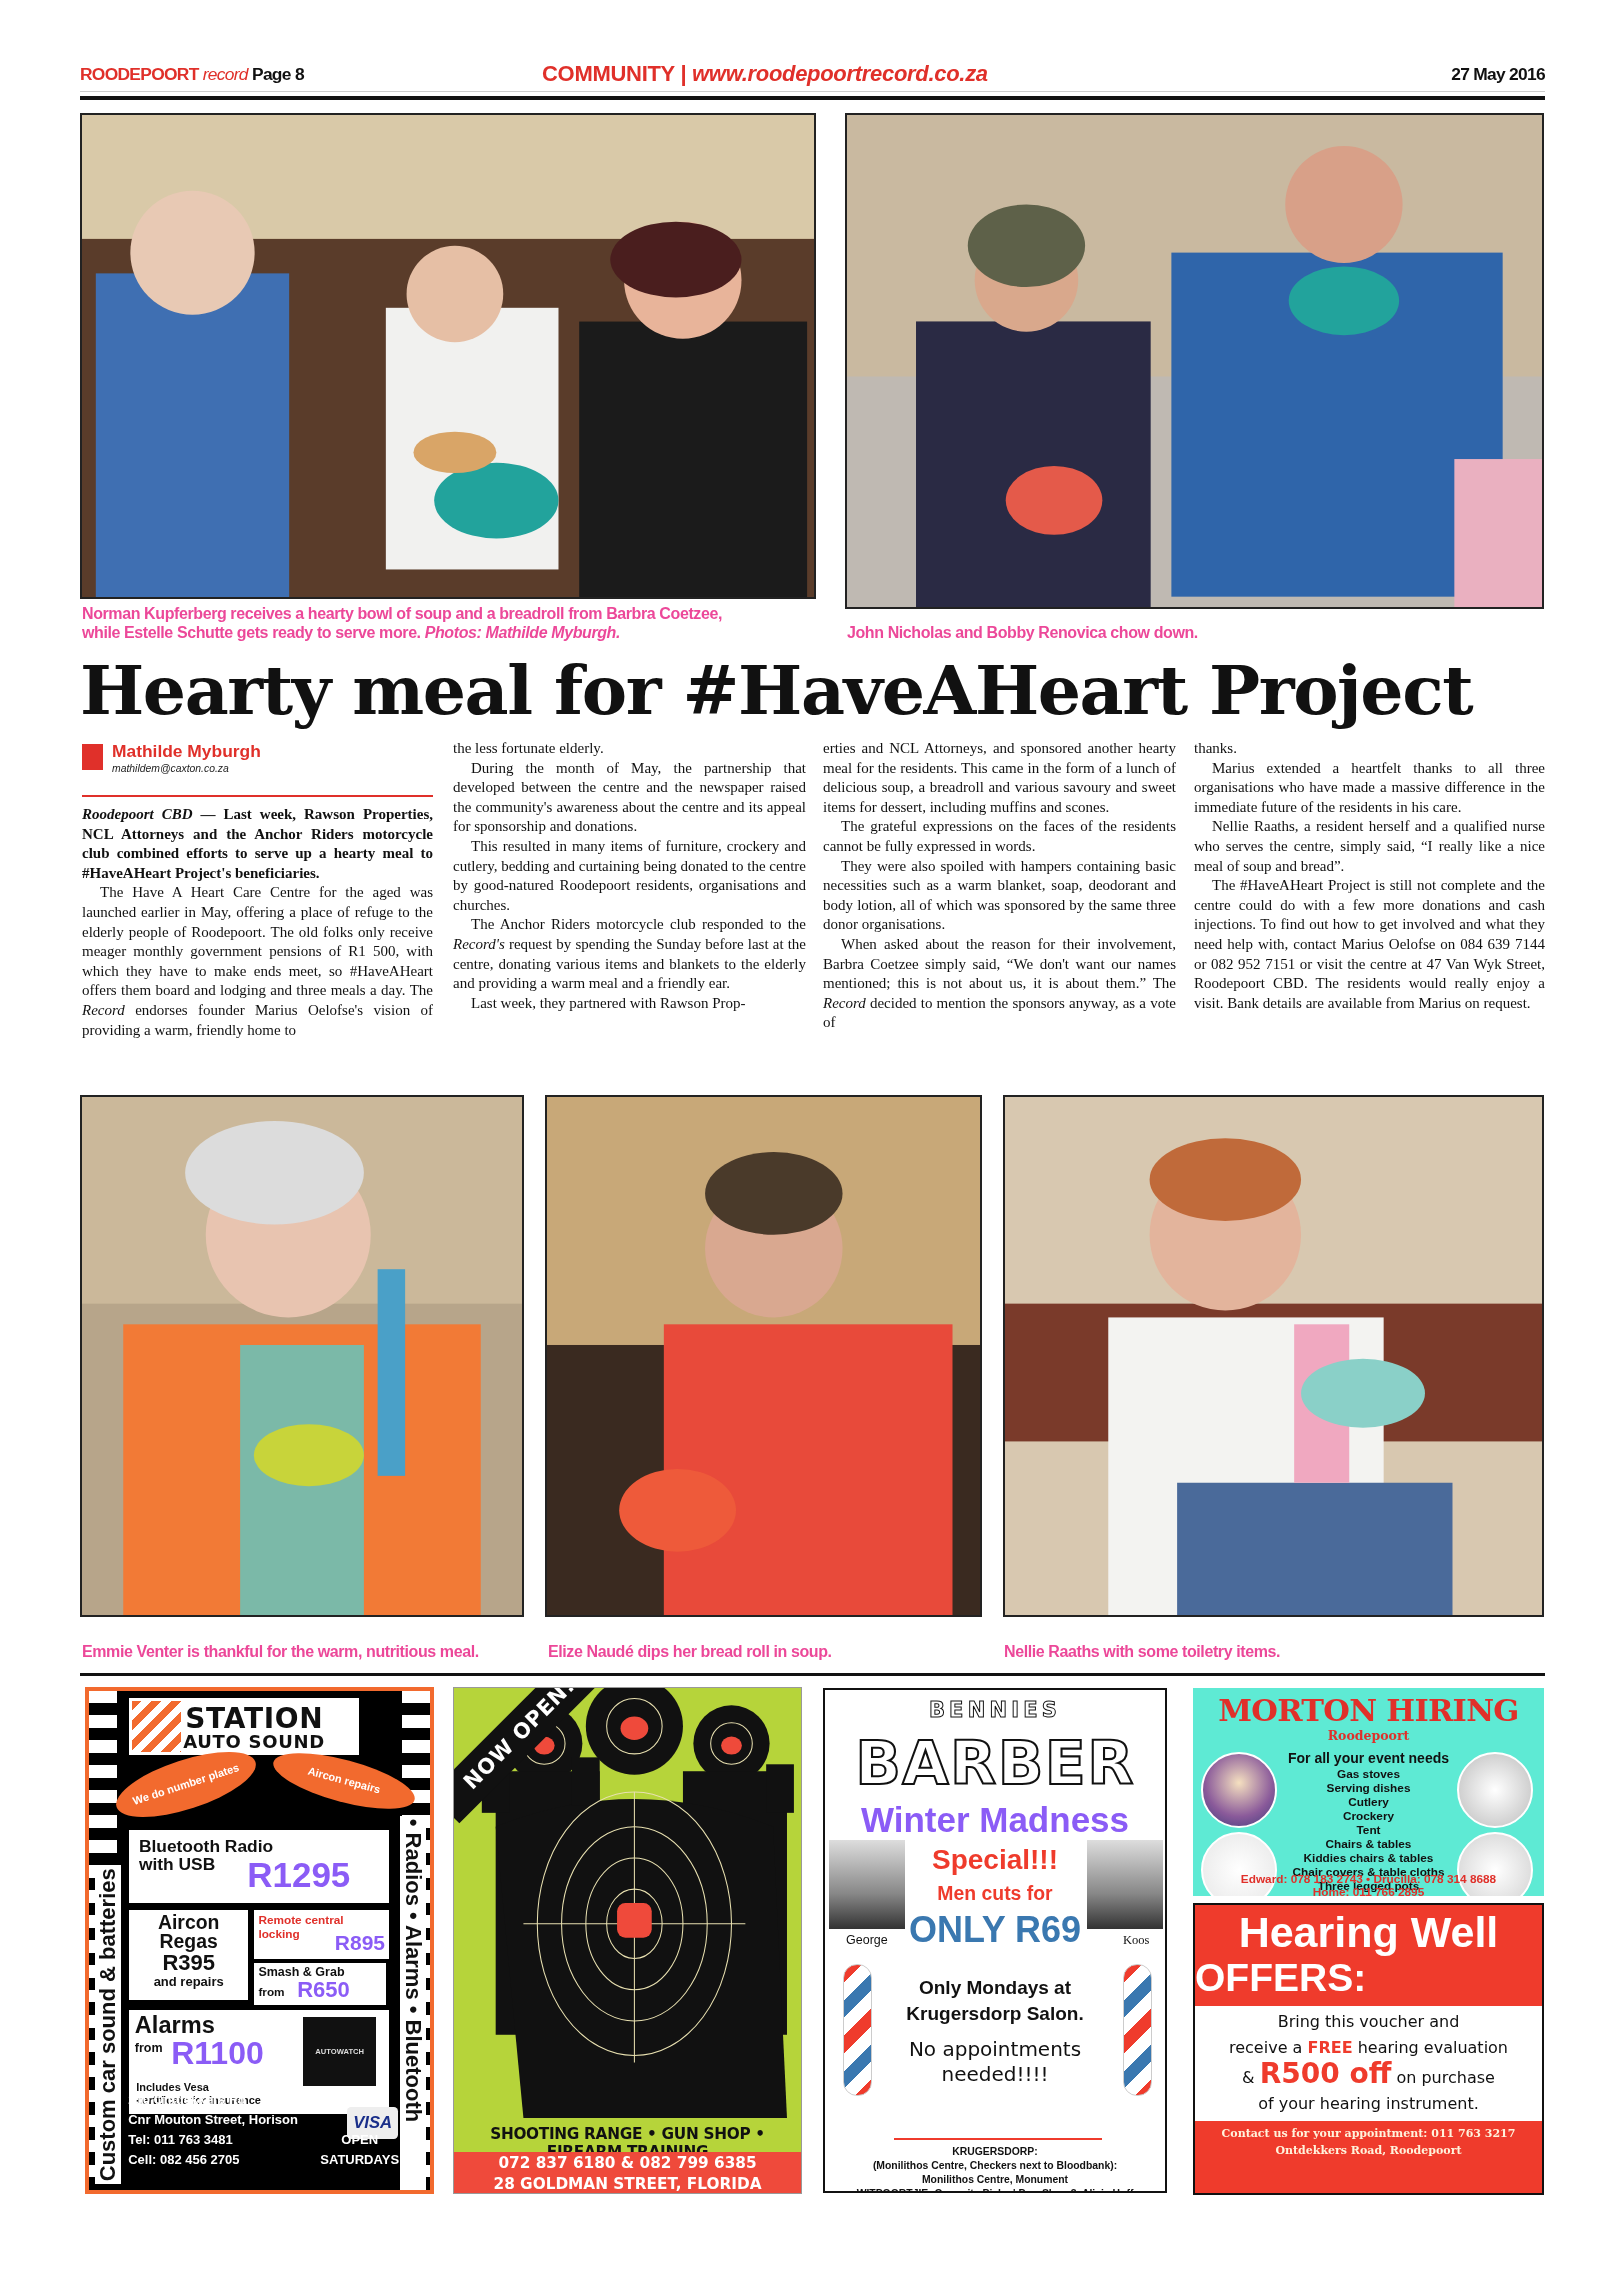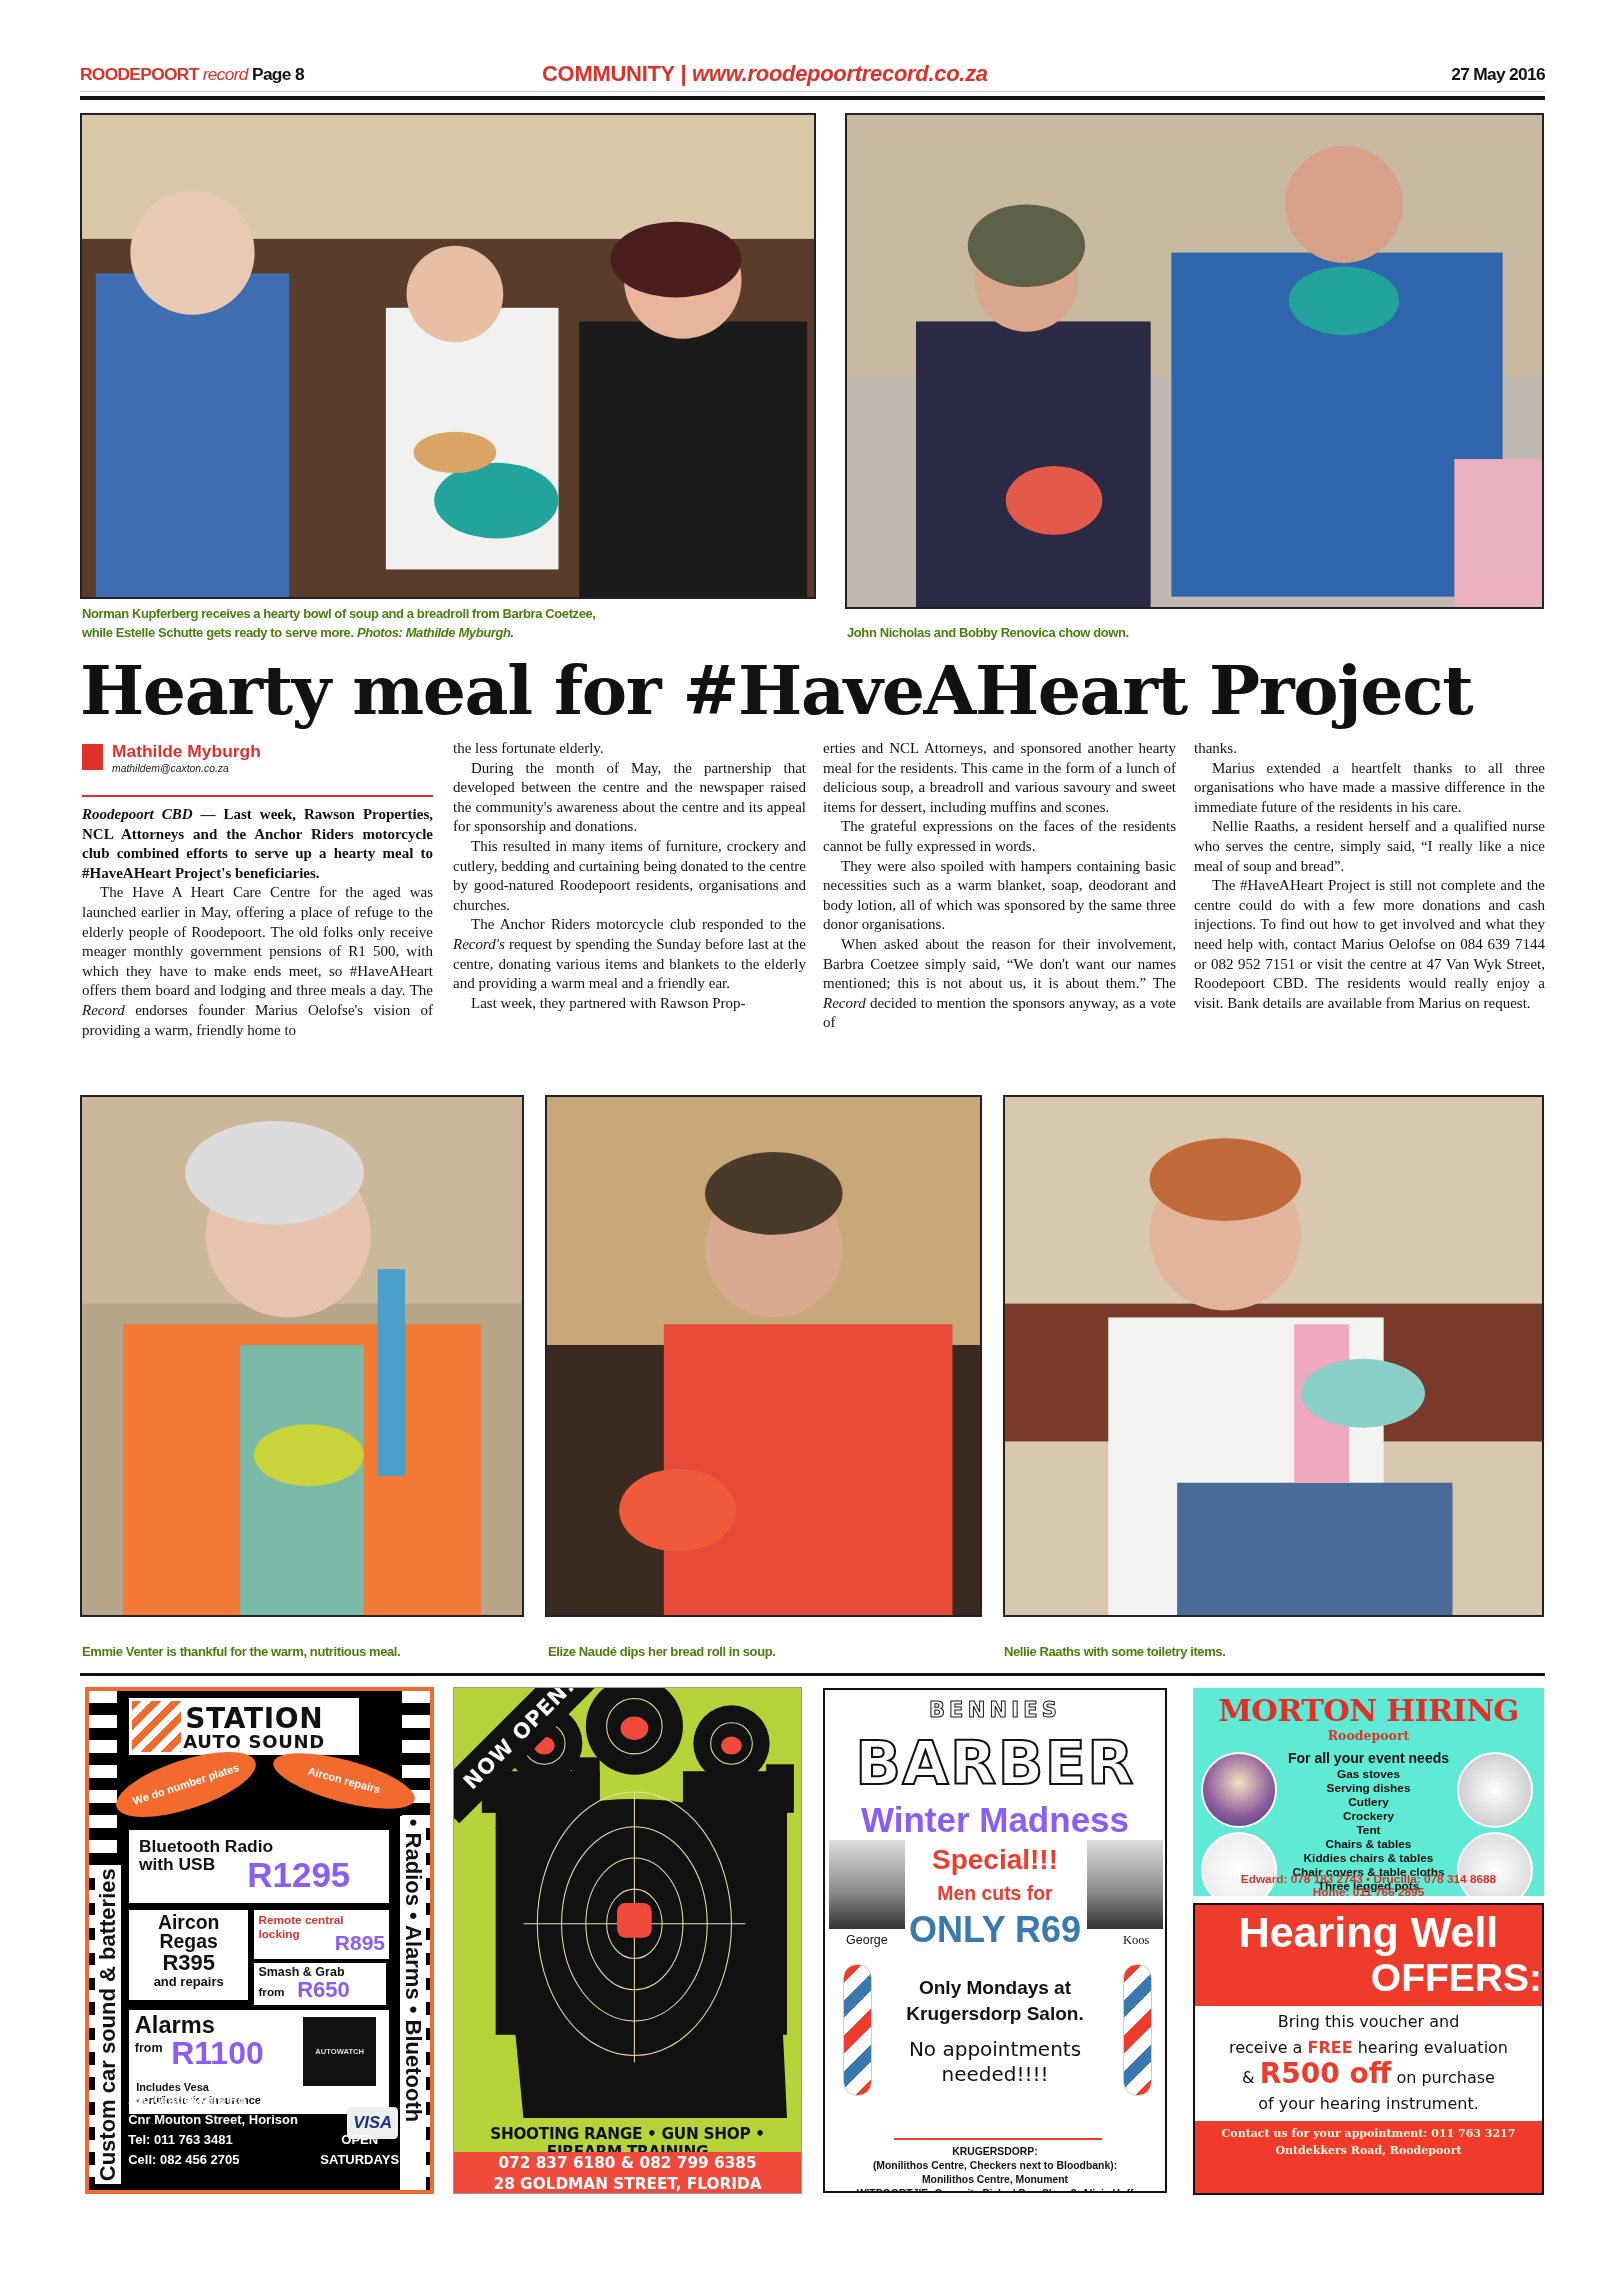--- a/index.html
+++ b/index.html
@@ -14,21 +14,21 @@
   .mh-left .page { color: #111; }
   .mh-center { position: absolute; left: 462px; top: -2.8px; font-family: "Liberation Sans", sans-serif; font-weight: bold; font-size: 22px; color: #e0302a; letter-spacing: -0.3px; }
   .mh-center .url { font-style: italic; }
   .mh-right { position: absolute; right: 0; top: 0; font-family: "Liberation Sans", sans-serif; font-weight: bold; font-size: 17.4px; letter-spacing: -0.7px; }
   .rule-top { position: absolute; left: 80px; top: 96px; width: 1465px; height: 4.2px; background: #111; }
   .rule-top-thin { position: absolute; left: 80px; top: 91px; width: 1465px; height: 1.4px; background: #ccc; }
 
   
   .photo { position: absolute; border: 2.1px solid #222; overflow: hidden; }
   .photo .scene { width: 100%; height: 100%; }
-  .caption { position: absolute; font-family: "Liberation Sans", sans-serif; font-weight: bold; font-size: 13px; line-height: 19.4px; letter-spacing: -0.4px; color: #4d7c0f; }
+  .caption { position: absolute; font-family: "Liberation Sans", sans-serif; font-weight: bold; font-size: 16px; line-height: 19.4px; letter-spacing: -0.4px; color: #ec4899; }
   .caption i { font-weight: bold; }
 
   
   .headline { position: absolute; left: 80px; top: 652px; font-family: "DejaVu Serif", serif; font-weight: bold; font-size: 68px; letter-spacing: -1.4px; line-height: 76px; color: #111; }
 
   
   .byline { position: absolute; left: 82px; top: 741px; width: 351px; }
   .byline .block { position: absolute; left: 0; top: 2.8px; width: 21px; height: 26px; background: #e0302a; }
   .byline .name { position: absolute; left: 30px; top: 0; font-family: "Liberation Sans", sans-serif; font-weight: bold; font-size: 17.4px; color: #e0302a; }
   .byline .email { position: absolute; left: 30px; top: 22px; font-family: "Liberation Sans", sans-serif; font-style: italic; font-size: 10.4px; color: #222; }
@@ -92,21 +92,21 @@
   .ad-morton .title { position: absolute; left: 0; top: 4.2px; width: 100%; text-align: center; font-family: "DejaVu Serif", serif; font-weight: bold; font-size: 30.5px; color: #e0302a; letter-spacing: -0.7px; }
   .ad-morton .sub { position: absolute; left: 0; top: 40px; width: 100%; text-align: center; font-family: "DejaVu Serif", serif; font-weight: bold; font-size: 12.5px; color: #e0302a; }
   .ad-morton .circle { position: absolute; width: 76px; height: 76px; border-radius: 50%; border: 2.8px solid #fff; }
   .ad-morton .needs { position: absolute; left: 87px; top: 61px; width: 177px; text-align: center; font-family: "Liberation Sans", sans-serif; font-weight: bold; font-size: 11.8px; line-height: 14px; color: #111; }
   .ad-morton .needs .head { font-size: 14px; line-height: 18px; }
   .ad-morton .contacts { position: absolute; left: 0; top: 185px; width: 100%; text-align: center; font-family: "Liberation Sans", sans-serif; font-weight: bold; font-size: 11.8px; line-height: 13px; color: #e0302a; }
 
   
   .ad-hearing { position: absolute; left: 1193px; top: 1903px; width: 351px; height: 292px; border: 2.1px solid #111; background: #ef3b2c; overflow: hidden; }
   .ad-hearing .t1 { position: absolute; left: 0; top: 2.8px; width: 100%; text-align: center; font-family: "Liberation Sans", sans-serif; font-weight: bold; font-size: 43px; color: #fff; line-height: 49px; }
-  .ad-hearing .t2 { position: absolute; left: 0; top: 51px; width: 100%; text-align: right; font-family: "Liberation Sans", sans-serif; font-weight: bold; font-size: 39px; color: #fff; line-height: 44px; }
+  .ad-hearing .t2 { position: absolute; left: 0; top: 51px; width: 100%; text-align: left; font-family: "Liberation Sans", sans-serif; font-weight: bold; font-size: 39px; color: #fff; line-height: 44px; }
   .ad-hearing .white { position: absolute; left: 0; top: 101px; width: 100%; height: 115px; background: #fff; text-align: center; font-family: "DejaVu Sans", sans-serif; font-size: 16px; line-height: 26px; color: #111; padding-top: 2.8px; }
   .ad-hearing .white .red { color: #ef3b2c; font-weight: bold; }
   .ad-hearing .white .big { font-size: 28px; }
   .ad-hearing .contact { position: absolute; left: 0; top: 221px; width: 100%; text-align: center; font-family: "DejaVu Serif", serif; font-weight: bold; font-size: 11px; line-height: 16.7px; color: #fff3dc; }
 </style>
 </head>
 <body>
 
 <div class="masthead">
   <div class="mh-left">

